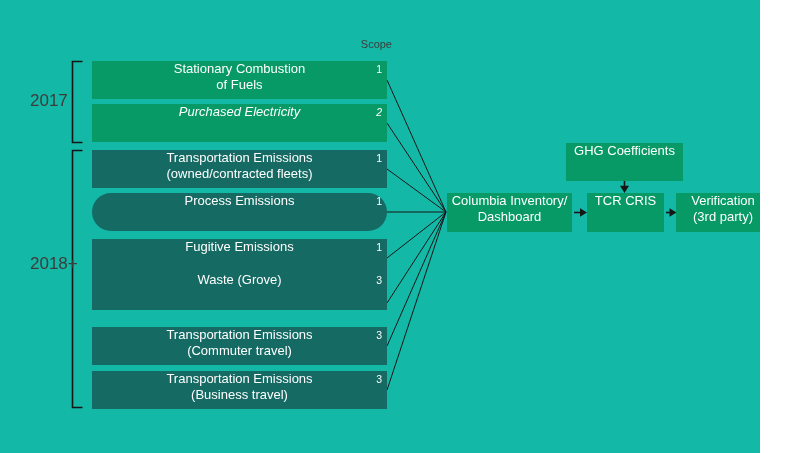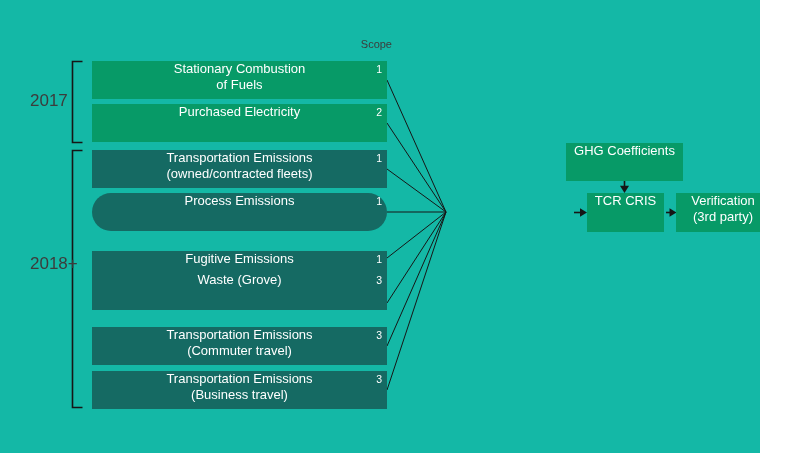--- a/index.html
+++ b/index.html
@@ -63,53 +63,57 @@
 
   <div class="label group-label" style="left:30px;top:93px">2017</div>
   <div class="label group-label" style="left:30px;top:256px">2018+</div>
 
   <div id="source-boxes">
       <div class="src-box green" style="left: 92px; top: 61px; width: 295px; height: 38px;">
         <span class="multiline">Stationary Combustion
 of Fuels</span>
         <span class="scope-num">1</span>
       </div>
-      <div class="src-box green" style="left: 92px; top: 104px; width: 295px; height: 38px;">
+      <div class="src-box green" style="left: 92px; top: 104px; width: 295px; height: 38px; font-style: italic;">
         <span class="multiline">Purchased Electricity</span>
         <span class="scope-num">2</span>
       </div>
       <div class="src-box teal" style="left: 92px; top: 150px; width: 295px; height: 38px;">
         <span class="multiline">Transportation Emissions
 (owned/contracted fleets)</span>
         <span class="scope-num">1</span>
       </div>
       <div class="src-box teal" style="left: 92px; top: 193px; width: 295px; height: 38px; border-radius: 19px;">
         <span class="multiline">Process Emissions</span>
         <span class="scope-num">1</span>
       </div>
-      <div class="src-box teal" style="left: 92px; top: 239px; width: 295px; height: 38px; margin-top: 12px;">
+      <div class="src-box teal" style="left: 92px; top: 239px; width: 295px; height: 38px;">
         <span class="multiline">Fugitive Emissions</span>
         <span class="scope-num">1</span>
       </div>
       <div class="src-box teal" style="left: 92px; top: 272px; width: 295px; height: 38px;">
         <span class="multiline">Waste (Grove)</span>
         <span class="scope-num">3</span>
       </div>
       <div class="src-box teal" style="left: 92px; top: 327px; width: 295px; height: 38px;">
         <span class="multiline">Transportation Emissions
 (Commuter travel)</span>
         <span class="scope-num">3</span>
       </div>
       <div class="src-box teal" style="left: 92px; top: 371px; width: 295px; height: 38px;">
         <span class="multiline">Transportation Emissions
 (Business travel)</span>
         <span class="scope-num">3</span>
       </div>
     </div>
 
+  <div class="flow-box green" style="left:447px;top:193px;width:125px;height:39px">
+    <span class="multiline">Columbia Inventory/
+Dashboard</span>
+  </div>
 
   <div class="flow-box green" style="left:566px;top:143px;width:117px;height:38px">
     <span class="multiline">GHG Coefficients</span>
   </div>
 
   <div class="flow-box green" style="left:587px;top:193px;width:77px;height:39px">
     <span class="multiline">TCR CRIS</span>
   </div>
 
   <div class="flow-box green" style="left:676px;top:193px;width:94px;height:39px">

